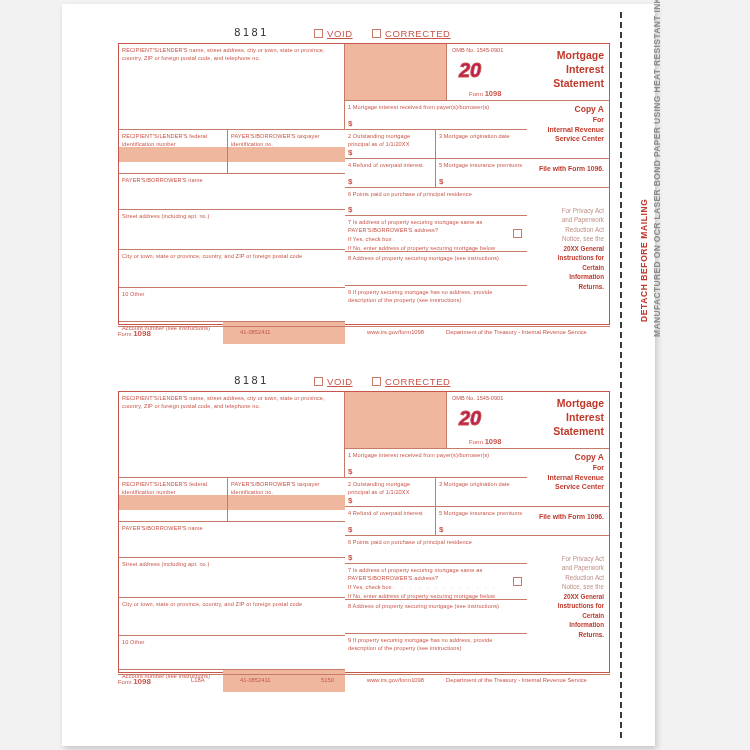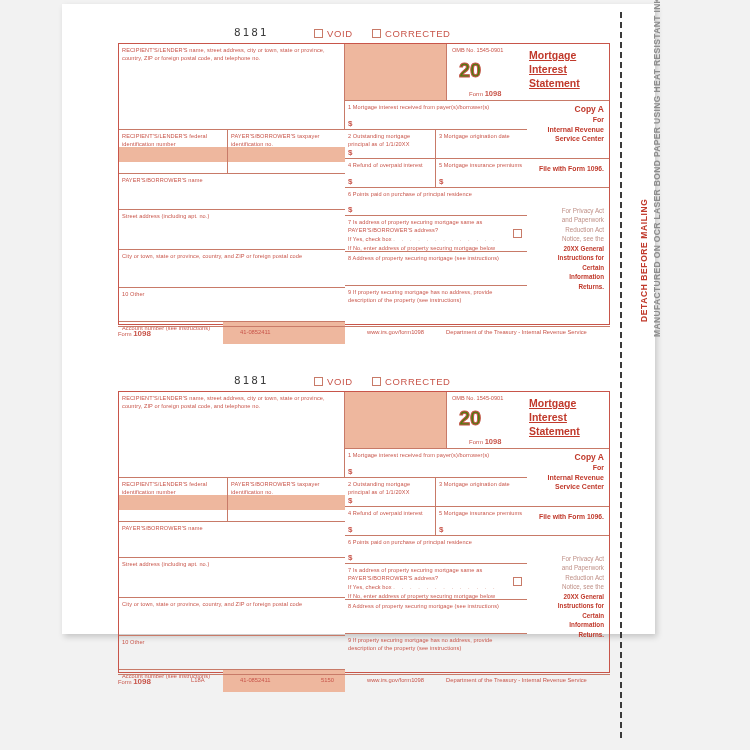--- a/index.html
+++ b/index.html
@@ -14,21 +14,21 @@
     --red: #c0392b;
     --formred: #c8554a;
     --line: #c87a68;
     --shade: #eeb79e;
     --gray: #9a9a9a;
   }
 
   #sheet {
     position: absolute;
     left: 62px; top: 4px;
-    width: 593px; height: 630px;
+    width: 593px; height: 742px;
     background: #ffffff;
     box-shadow: 2px 3px 6px rgba(0,0,0,0.18);
     padding-left: 46px;
   }
 
   
   .perf {
     position: absolute;
     left: 558px; top: 8px;
     height: 726px;
@@ -63,20 +63,21 @@
   .ocr {
     position: absolute; left: 116px; top: 0px;
     font-family: "DejaVu Sans Mono", monospace;
     font-size: 11px; letter-spacing: 2px;
     color: #3d3d3d;
   }
   .cbwrap {
     position: absolute; top: 2px;
     font-size: 9.5px; color: var(--formred);
     letter-spacing: .6px;
+    text-decoration: underline;
   }
   #void-wrap { left: 196px; }
   #corrected-wrap { left: 254px; }
   .cbox {
     display: inline-block;
     width: 9px; height: 9px;
     border: 1px solid var(--line);
     vertical-align: -1px;
     margin-right: 4px;
   }
@@ -147,23 +148,24 @@
   .omb-no {
     position: absolute; left: 5px; top: 3px;
     font-size: 5.6px; color: var(--formred);
   }
   .year {
     position: absolute; left: 12px; top: 15px;
     font-size: 20px; font-weight: bold;
     letter-spacing: 0px;
   }
   .year .hollow {
-    color: #4d7c0f;
+    color: #be185d;
     -webkit-text-stroke: 1px var(--formred);
     text-shadow: 0 0 0 var(--formred);
+    font-style: italic;
   }
   .year .solid { color: var(--red); margin-left: 48px; }
   .formno {
     position: absolute; left: 22px; bottom: 2px;
     font-size: 6px; color: var(--formred);
   }
   .formno b { font-size: 7.5px; }
 
   .dots {
     letter-spacing: 2.6px;
@@ -176,26 +178,26 @@
     border: 1px solid var(--line);
   }
 
   
   #c-right-top { left:408px; top:0;   width:82px;  height:57px; border-right:none; }
   #c-right-mid { left:408px; top:57px;  width:82px;  height:58px; border-right:none; }
   #c-right-file{ left:408px; top:115px; width:82px;  height:29px; border-right:none; }
   #c-right-pra { left:408px; top:144px; width:82px;  height:136px; border-right:none; border-bottom:none; }
 
   .mis {
+    text-align: right;
     font-size: 10.5px;
     font-weight: bold;
     color: var(--red);
     line-height: 1.35;
     padding: 4px 5px 0 2px;
-    text-decoration: underline;
   }
   .copya {
     text-align: right;
     padding: 3px 5px 0 2px;
     color: var(--red);
     font-weight: bold;
     line-height: 1.35;
   }
   .copya .big { font-size: 8.5px; }
   .copya .sm  { font-size: 7px; }

